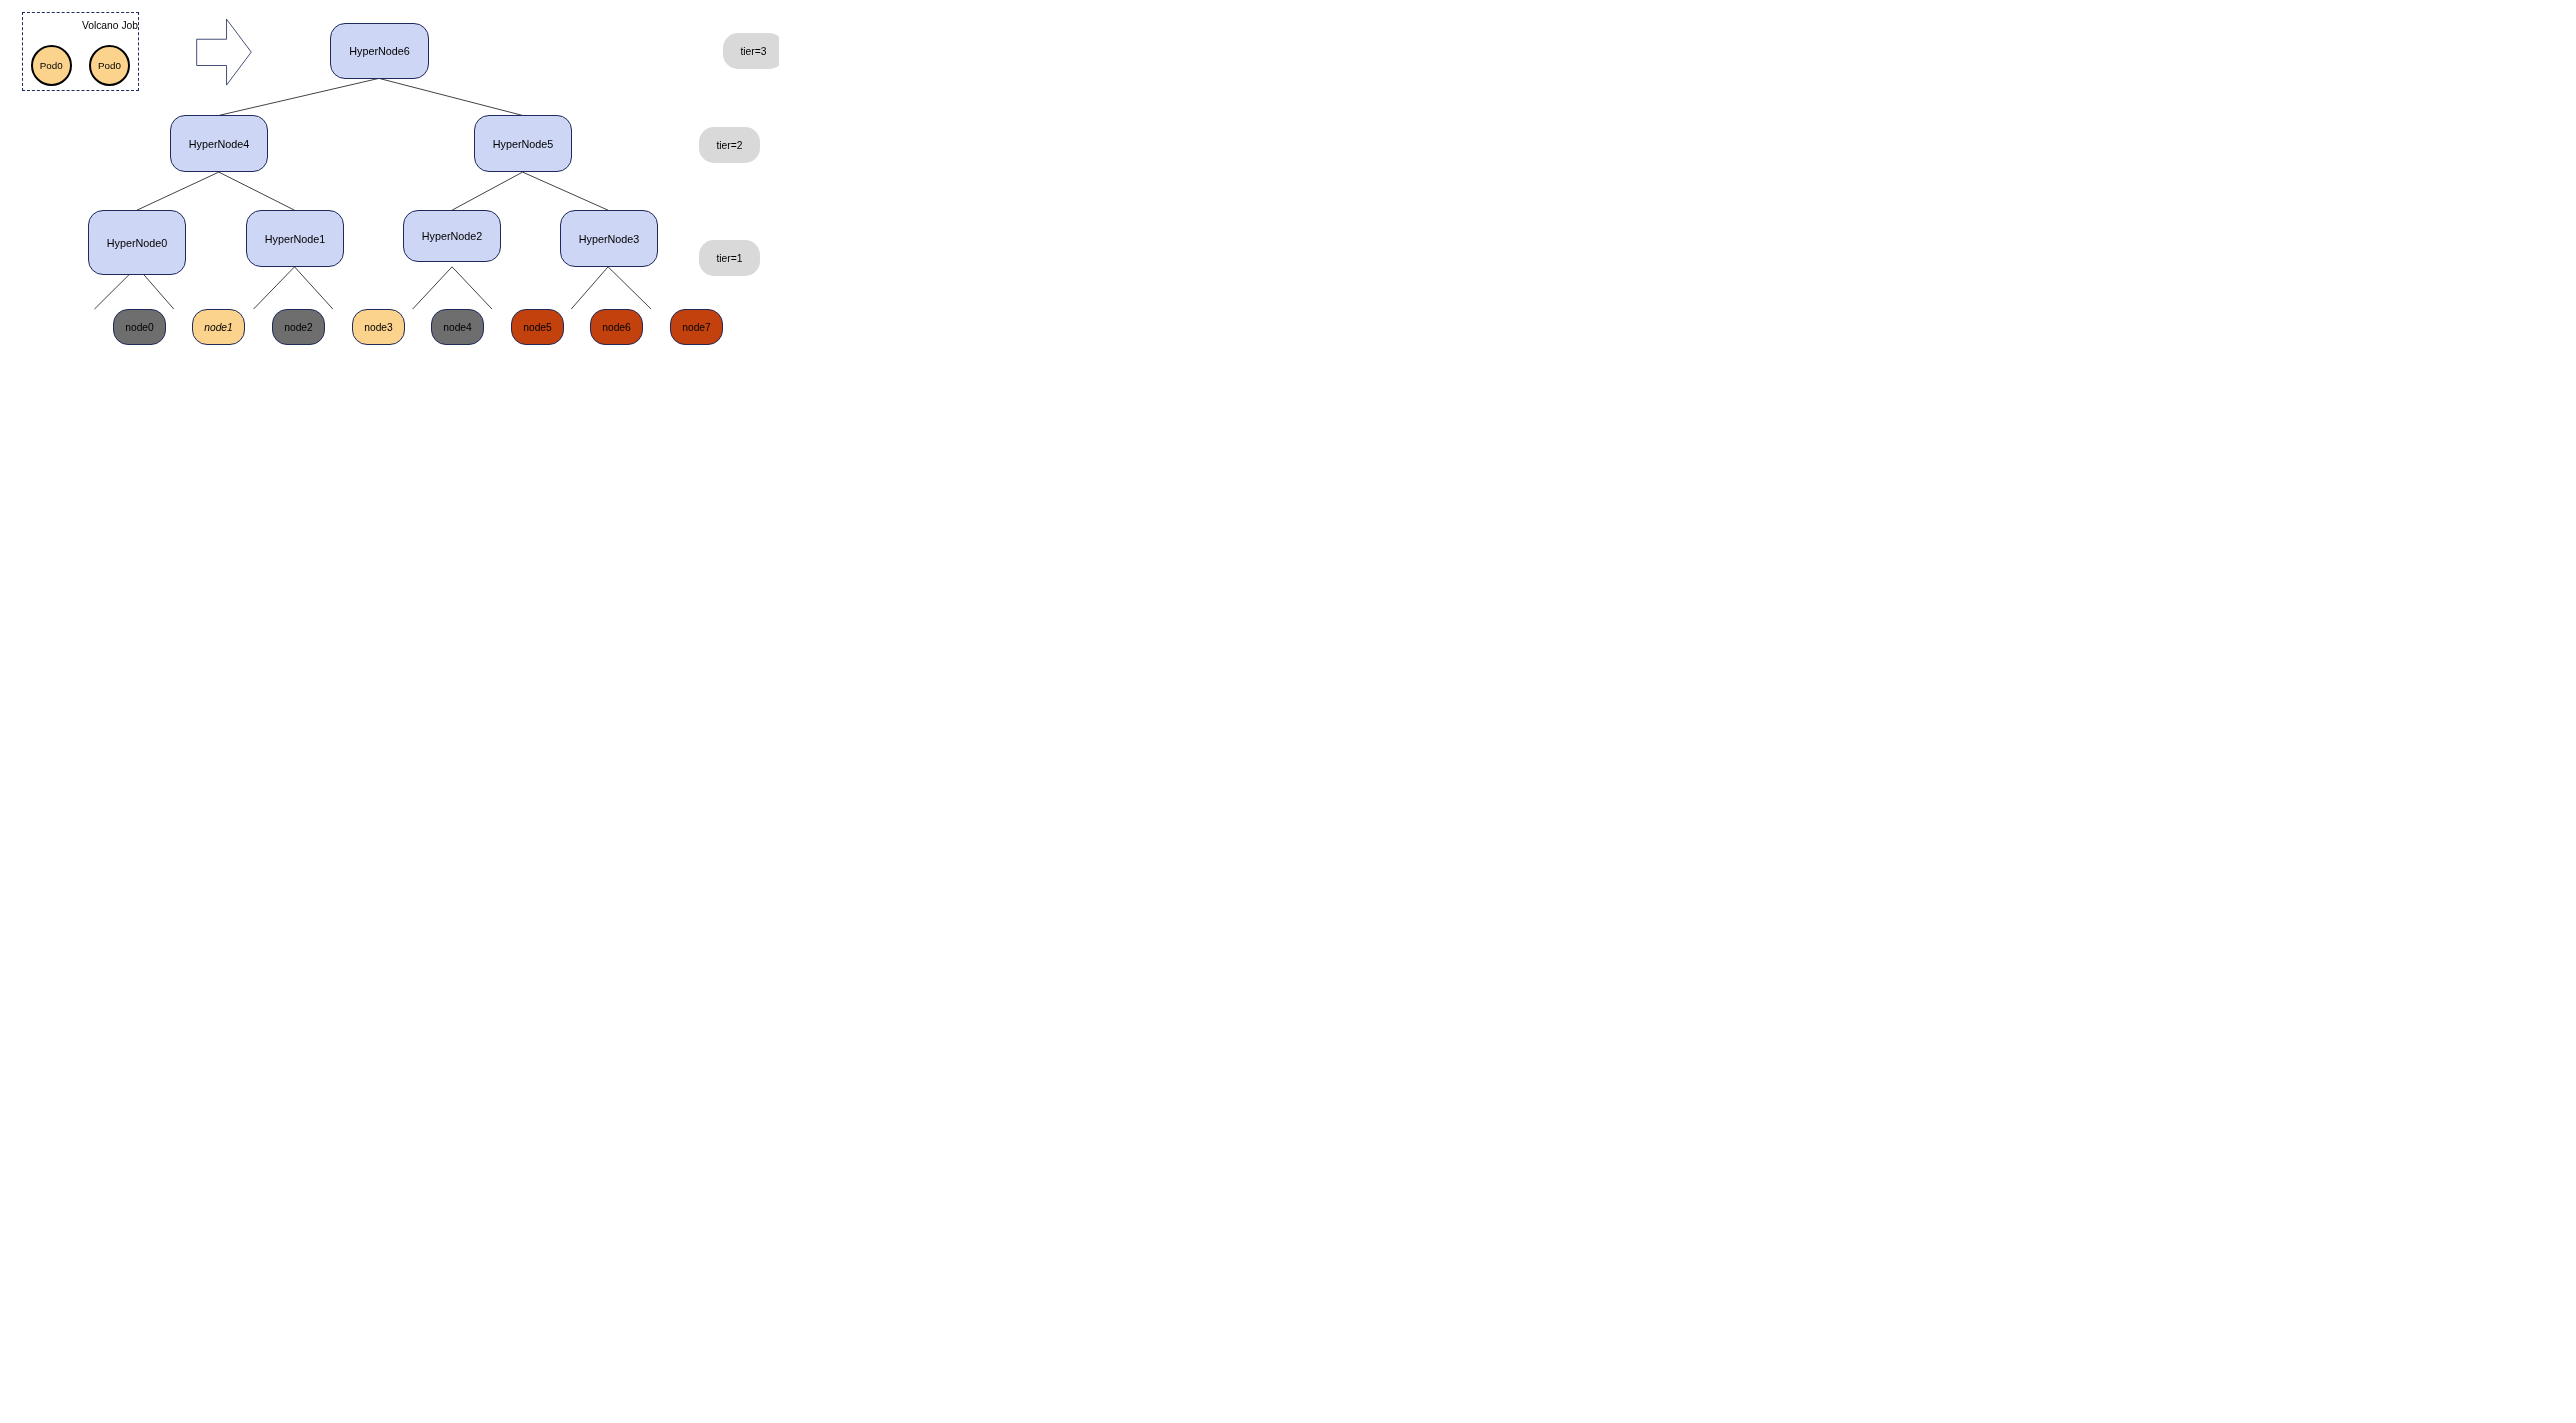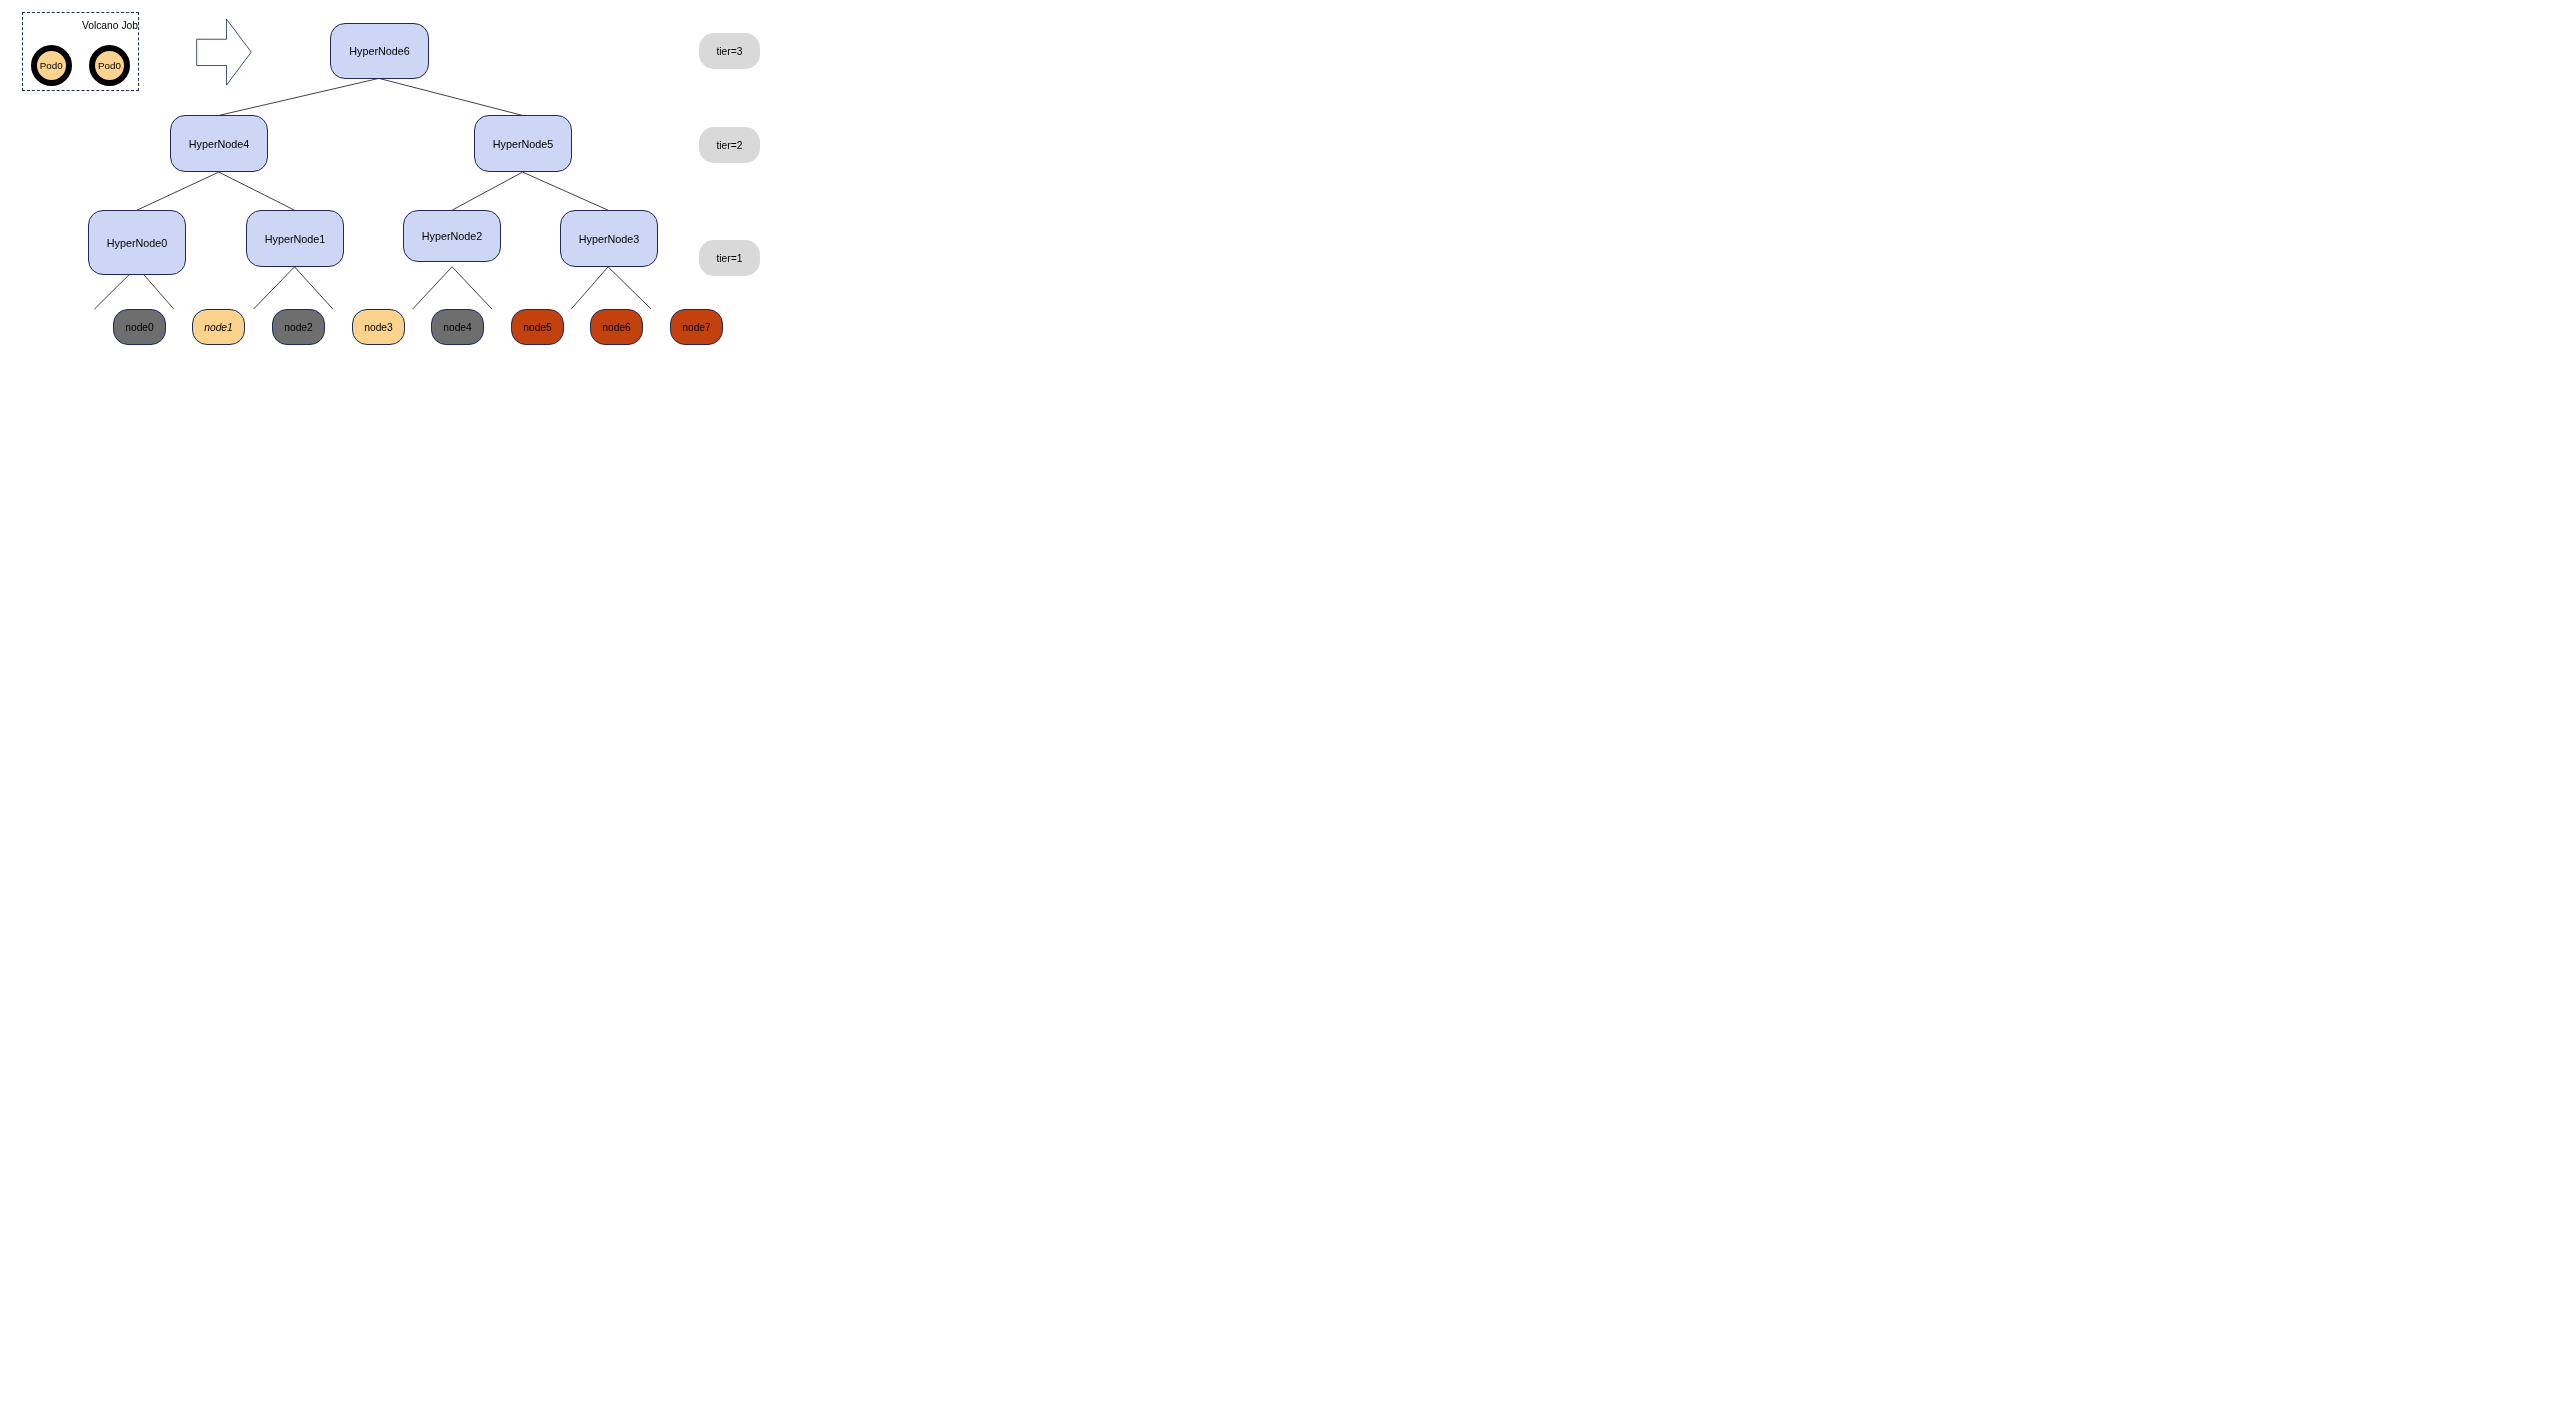--- a/index.html
+++ b/index.html
@@ -74,21 +74,21 @@
     font-size: 10.3px;
   }
   .pod {
     position: absolute;
     box-sizing: border-box;
     top: 32px;
     width: 41px;
     height: 41px;
     border-radius: 50%;
     background: #FBD38D;
-    border: 6px solid #000000;
+    border: 2px solid #000000;
     display: flex;
     align-items: center;
     justify-content: center;
     font-size: 9.8px;
   }
   .pod-0 { left: 7.7px; }
   .pod-1 { left: 66px; }
 </style>
 </head>
 <body>
@@ -135,18 +135,18 @@
 
   <div class="box leafnode fill-dark" style="left:68px;">node0</div>
   <div class="box leafnode fill-orange" style="left:147px;font-style:italic;">node1</div>
   <div class="box leafnode fill-dark" style="left:227px;">node2</div>
   <div class="box leafnode fill-orange" style="left:307px;">node3</div>
   <div class="box leafnode fill-dark" style="left:386px;">node4</div>
   <div class="box leafnode fill-white" style="left:466px;">node5</div>
   <div class="box leafnode fill-white" style="left:545px;">node6</div>
   <div class="box leafnode fill-white" style="left:625px;">node7</div>
 
-  <div class="box tier-label" style="top:33px;">tier=3</div>
+  <div class="box tier-label" style="top:33px;margin-left:24px;">tier=3</div>
   <div class="box tier-label" style="top:127px;">tier=2</div>
   <div class="box tier-label" style="top:240px;">tier=1</div>
 
 </div>
 
 
 </body></html>

